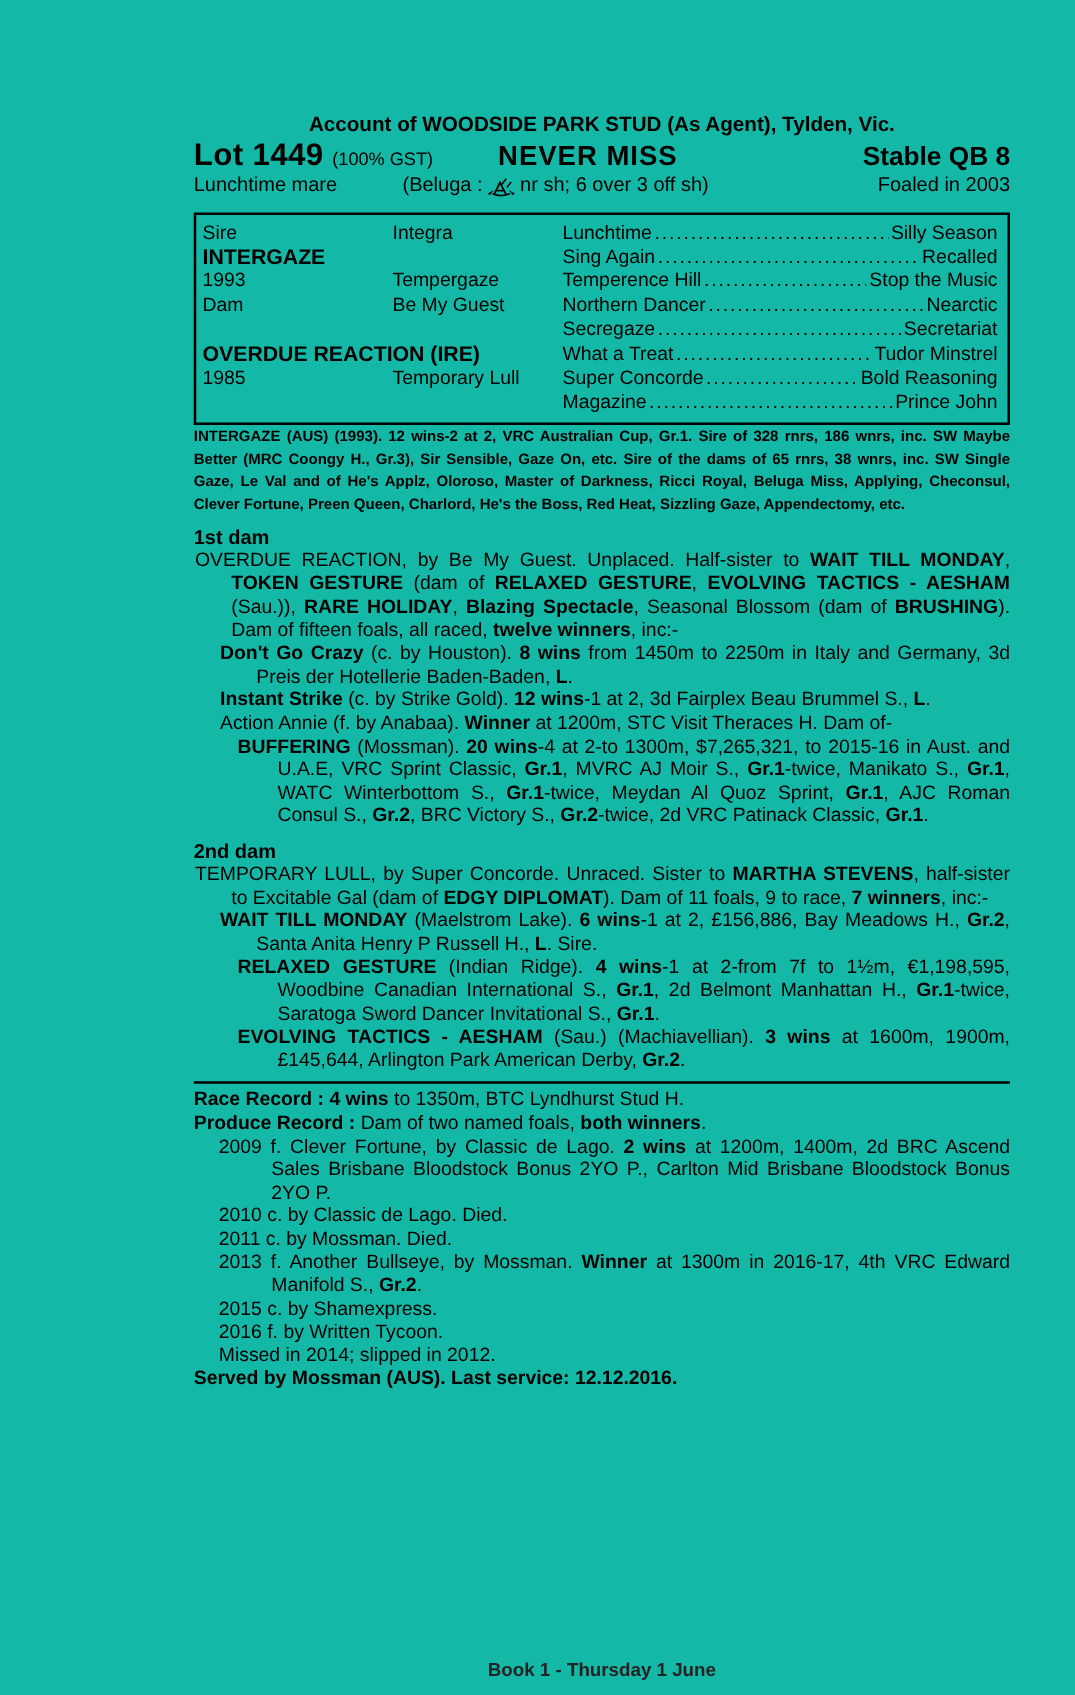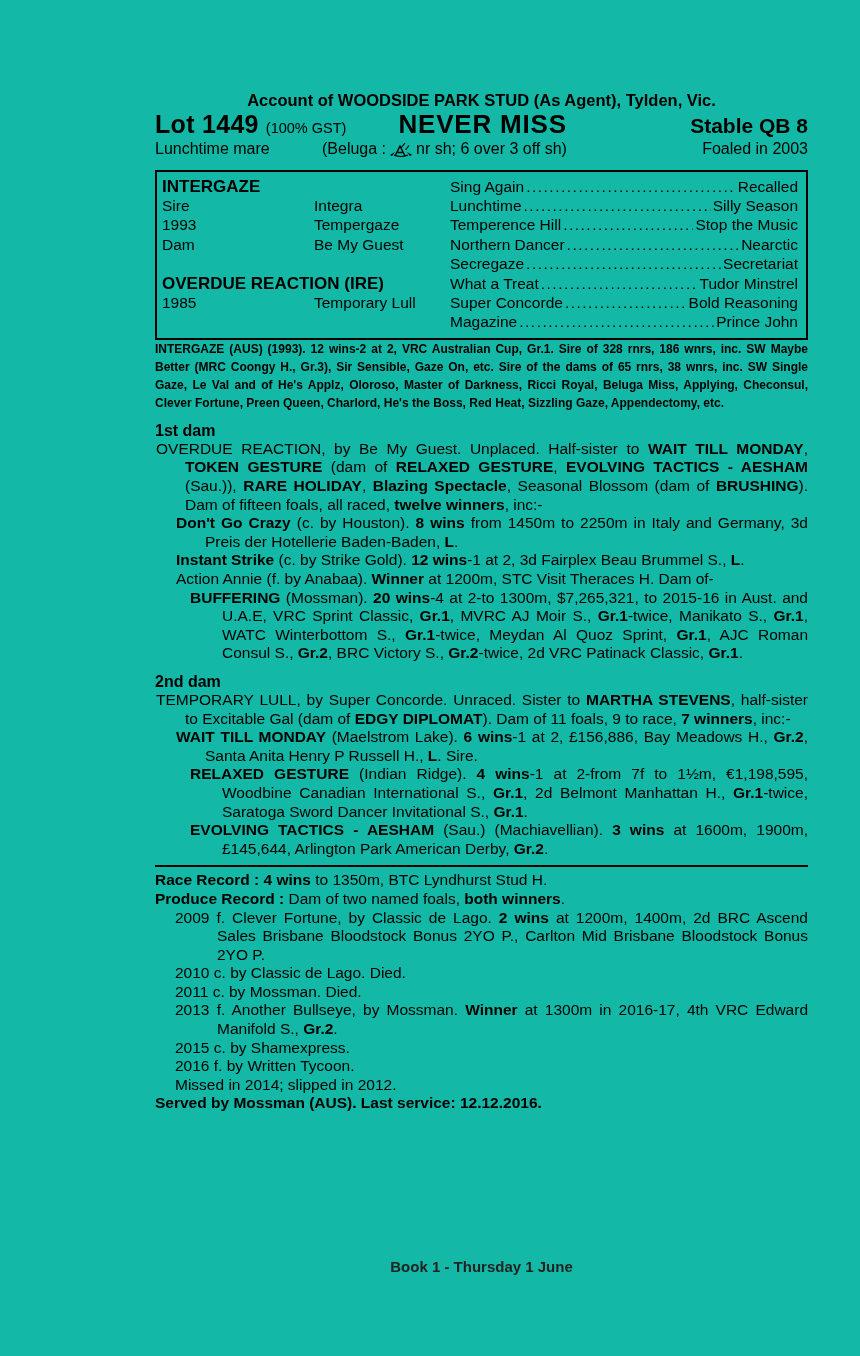--- a/index.html
+++ b/index.html
@@ -8,21 +8,21 @@
     color:#000; font-family:"Liberation Sans", sans-serif;
     font-size:15.5px; line-height:18.6px; overflow:hidden;
   }
   .content { position:absolute; left:155px; top:90px; width:653px; }
 
   
   .account { text-align:center; font-weight:bold; font-size:16.5px; line-height:20px; }
   .lotline { display:flex; align-items:baseline; margin-top:5px; }
   .lot-label { font-size:25px; font-weight:bold; letter-spacing:.3px; }
   .gst { font-size:14.5px; margin-left:7px; }
-  .horse-name { font-size:26px; font-weight:bold; letter-spacing:.8px; margin-left:52px; }
+  .horse-name { font-size:22px; font-weight:bold; letter-spacing:.8px; margin-left:52px; }
   .stable { font-size:21px; font-weight:bold; margin-left:auto; }
   .descline { position:relative; display:flex; align-items:baseline; font-size:16px; margin-top:2px; height:22px; }
   .branded { position:absolute; left:167px; top:0; white-space:nowrap; display:inline-flex; align-items:center; gap:2px; }
   .brand-svg { position:relative; top:2px; }
   .foaled { margin-left:auto; }
 
   
   .ptable { border:2px solid #000; margin-top:8px; padding:5px 8px 6px 5px; }
   .prow { display:grid; grid-template-columns:152px 136px 1fr; line-height:19.4px; }
   .pc1 { white-space:nowrap; }
@@ -41,21 +41,21 @@
   .damhead { font-weight:bold; font-size:16px; margin-top:9px; line-height:19px; }
   p.p { margin:0; text-align:justify; }
   .p-top  { padding-left:30px; text-indent:-29px; }
   .p-l1   { padding-left:50px; text-indent:-29px; }
   .p-l2   { padding-left:67px; text-indent:-32px; }
   .p-prod { padding-left:62px; text-indent:-42px; }
   .p-flush{ }
   .rule { border-top:2px solid #000; margin-top:7px; margin-bottom:4px; }
   .served { font-weight:bold; text-align:center; padding-right:130px; text-indent:0; }
 
-  .footer { position:absolute; left:155px; top:1258px; width:653px; text-align:center;
+  .footer { position:absolute; left:155px; top:1328px; width:653px; text-align:center;
             font-weight:bold; font-size:15px; color:#222; }
   b { font-weight:bold; }
 </style>
 </head>
 <body>
 
 <div class="page">
   <div class="content">
 
     <div class="account">Account of WOODSIDE PARK STUD (As Agent), Tylden, Vic.</div>
@@ -77,35 +77,35 @@
           <path d="M13 6 L17 1 M17.5 8 L21 3.5" fill="none" stroke="#000" stroke-width="1.2"></path>
           <path d="M6 13 Q13 16 20 13" fill="none" stroke="#000" stroke-width="1.2"></path>
         </svg>
         <span>nr sh; 6 over 3 off sh)</span>
       </span>
       <span class="foaled">Foaled in 2003</span>
     </div>
 
     <div class="ptable">
       <div class="prow">
+        <div class="pc1">Sire</div>
+        <div class="pc2">Integra</div>
+        <div class="pc3">
+            <span class="ln">Lunchtime</span>
+            <span class="dots"></span>
+            <span class="rn">Silly Season</span>
+          </div>
+      </div>
+      <div class="prow">
         <div class="pc1 pname">INTERGAZE</div>
         <div class="pc2"></div>
         <div class="pc3">
             <span class="ln">Sing Again</span>
             <span class="dots"></span>
             <span class="rn">Recalled</span>
-          </div>
-      </div>
-      <div class="prow">
-        <div class="pc1">Sire</div>
-        <div class="pc2">Integra</div>
-        <div class="pc3">
-            <span class="ln">Lunchtime</span>
-            <span class="dots"></span>
-            <span class="rn">Silly Season</span>
           </div>
       </div>
       <div class="prow">
         <div class="pc1">1993</div>
         <div class="pc2">Tempergaze</div>
         <div class="pc3">
             <span class="ln">Temperence Hill</span>
             <span class="dots"></span>
             <span class="rn">Stop the Music</span>
           </div>

